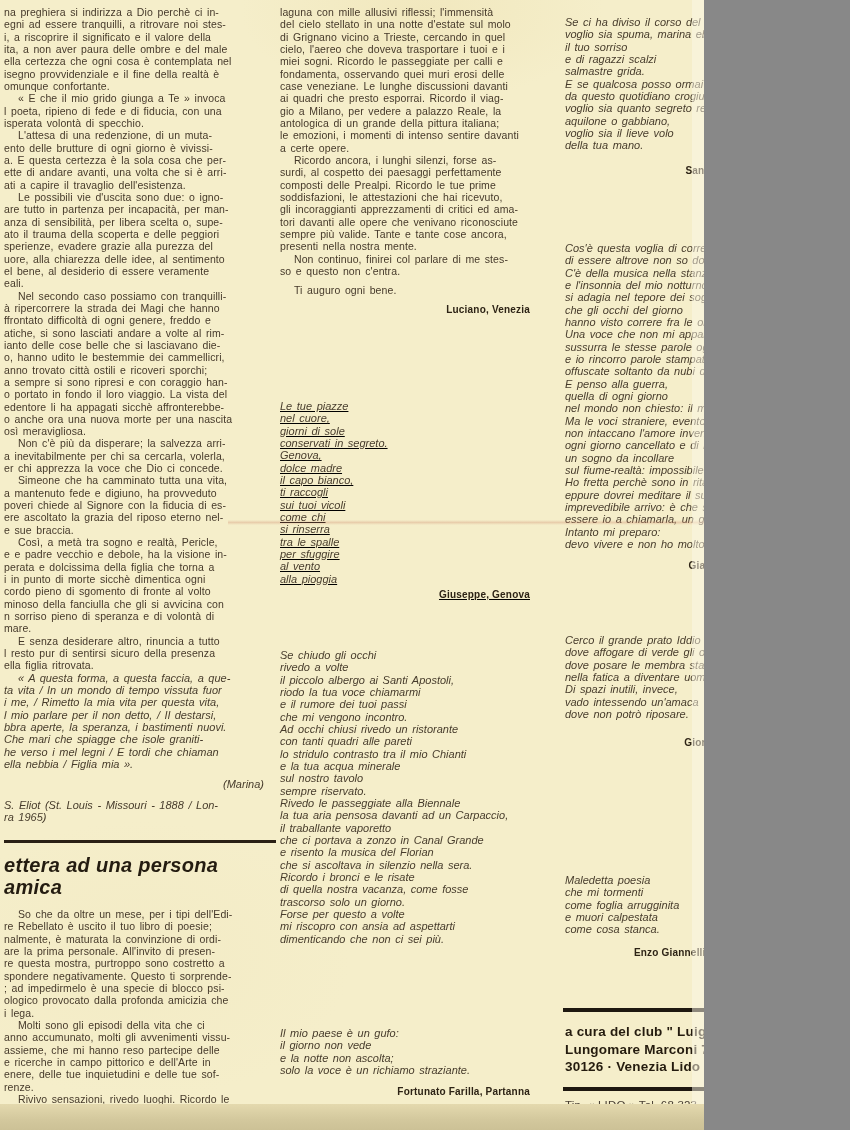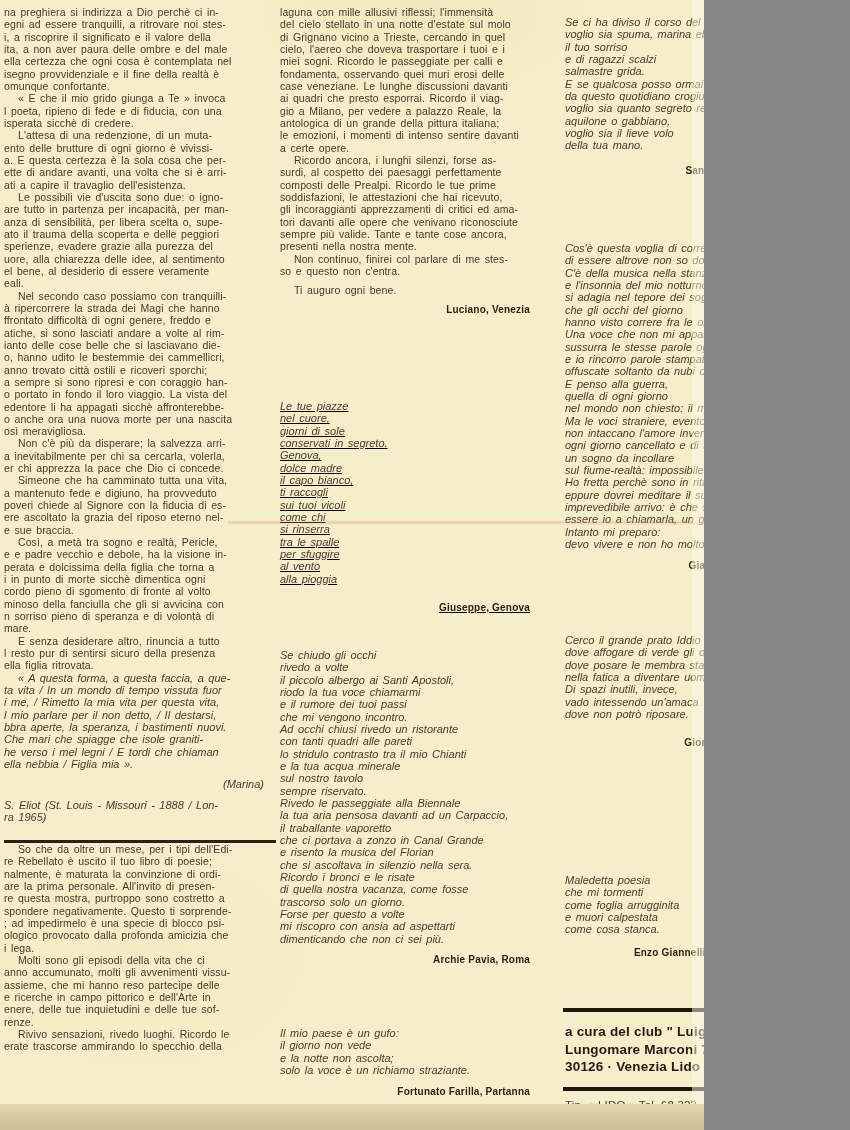--- a/index.html
+++ b/index.html
@@ -24,21 +24,21 @@
   .author{margin:0;font-weight:bold;font-size:10px;line-height:14px;
           color:#2d2315;text-align:right;padding-right:28px;letter-spacing:.2px;}
   .letter-section{position:absolute;left:4px;top:840px;width:272px;}
   .rule{height:3px;background:#2a2015;}
   .section-heading{margin:11px 0 10px 0;font-style:italic;font-weight:bold;
                    font-size:20px;line-height:22px;color:#241c10;letter-spacing:.3px;}
   .col-mid{left:280px;top:6px;width:278px;}
   .closing{margin-top:7px;}
   .sig{margin-top:6px;}
   .block{position:absolute;width:278px;left:280px;}
-  .blk-a{top:400px;text-decoration:underline;} .blk-a .author{margin-top:16px;}
+  .blk-a{top:400px;text-decoration:underline;} .blk-a .author{margin-top:3px;}
   .blk-b{top:649px;} .blk-b .author{margin-top:8px;}
   .blk-c{top:1027px;} .blk-c .author{margin-top:9px;}
   .rblock{position:absolute;width:272px;left:565px;}
   .blk-r1{top:16px;}  .blk-r1 .author{margin-top:12px;}
   .blk-r2{top:242px;} .blk-r2 .author{margin-top:9px;}
   .blk-r3{top:634px;} .blk-r3 .author{margin-top:16px;}
   .blk-r4{top:874px;} .blk-r4 .author{margin-top:10px;text-align:center;}
   .footer{position:absolute;left:563px;top:1008px;width:272px;}
   .footer .rule{height:4px;background:#1e1810;}
   .club-line{font-weight:bold;font-size:13.5px;line-height:17.5px;color:#241b0e;
@@ -60,21 +60,21 @@
   <div class="col col-left">
     <p class="prose">na preghiera si indirizza a Dio perchè ci in-
 egni ad essere tranquilli, a ritrovare noi stes-
 i, a riscoprire il significato e il valore della
 ita, a non aver paura delle ombre e del male
 ella certezza che ogni cosa è contemplata nel
 isegno provvidenziale e il fine della realtà è
 omunque confortante.</p>
     <p class="prose ind">« E che il mio grido giunga a Te » invoca
 l poeta, ripieno di fede e di fiducia, con una
-isperata sicchè di credere.</p>
+isperata volontà di specchio.</p>
     <p class="prose ind">L'attesa di una redenzione, di un muta-
 ento delle brutture di ogni giorno è vivissi-
 a. E questa certezza è la sola cosa che per-
 ette di andare avanti, una volta che si è arri-
 ati a capire il travaglio dell'esistenza.</p>
     <p class="prose ind">Le possibili vie d'uscita sono due: o igno-
 are tutto in partenza per incapacità, per man-
 anza di sensibilità, per libera scelta o, supe-
 ato il trauma della scoperta e delle peggiori
 sperienze, evadere grazie alla purezza del
@@ -88,21 +88,21 @@
 ianto delle cose belle che si lasciavano die-
 o, hanno udito le bestemmie dei cammellicri,
 anno trovato città ostili e ricoveri sporchi;
 a sempre si sono ripresi e con coraggio han-
 o portato in fondo il loro viaggio. La vista del
 edentore li ha appagati sicchè affronterebbe-
 o anche ora una nuova morte per una nascita
 osì meravigliosa.</p>
     <p class="prose ind">Non c'è più da disperare; la salvezza arri-
 a inevitabilmente per chi sa cercarla, volerla,
-er chi apprezza la pace che Dio ci concede.</p>
+er chi apprezza la voce che Dio ci concede.</p>
     <p class="prose ind">Simeone che ha camminato tutta una vita,
 a mantenuto fede e digiuno, ha provveduto
 poveri chiede al Signore con la fiducia di es-
 ere ascoltato la grazia del riposo eterno nel-
 e sue braccia.</p>
     <p class="prose ind">Così, a metà tra sogno e realtà, Pericle,
 e e padre vecchio e debole, ha la visione in-
 perata e dolcissima della figlia che torna a
 i in punto di morte sicchè dimentica ogni
 cordo pieno di sgomento di fronte al volto
@@ -120,20 +120,21 @@
 Che mari che spiagge che isole graniti-
 he verso i mel legni / E tordi che chiaman
 ella nebbia / Figlia mia ».</p>
     <p class="attribution">(Marina)</p>
     <p class="poem source">S. Eliot (St. Louis - Missouri - 1888 / Lon-
 ra 1965)</p>
   </div>
 
   <div class="letter-section">
     <div class="rule"></div>
+    <h2 class="section-heading">ettera ad una persona amica</h2>
     <p class="prose ind">So che da oltre un mese, per i tipi dell'Edi-
 re Rebellato è uscito il tuo libro di poesie;
 nalmente, è maturata la convinzione di ordi-
 are la prima personale. All'invito di presen-
 re questa mostra, purtroppo sono costretto a
 spondere negativamente. Questo ti sorprende-
 ; ad impedirmelo è una specie di blocco psi-
 ologico provocato dalla profonda amicizia che
 i lega.</p>
     <p class="prose ind">Molti sono gli episodi della vita che ci
@@ -209,21 +210,20 @@
 il traballante vaporetto
 che ci portava a zonzo in Canal Grande
 e risento la musica del Florian
 che si ascoltava in silenzio nella sera.
 Ricordo i bronci e le risate
 di quella nostra vacanza, come fosse
 trascorso solo un giorno.
 Forse per questo a volte
 mi riscopro con ansia ad aspettarti
 dimenticando che non ci sei più.</p>
-    <p class="author">Archie Pavia, Roma</p>
   </div>
   <div class="block blk-c">
     <p class="poem">Il mio paese è un gufo:
 il giorno non vede
 e la notte non ascolta;
 solo la voce è un richiamo straziante.</p>
     <p class="author">Fortunato Farilla, Partanna</p>
   </div>
 
   <div class="rblock blk-r1">

